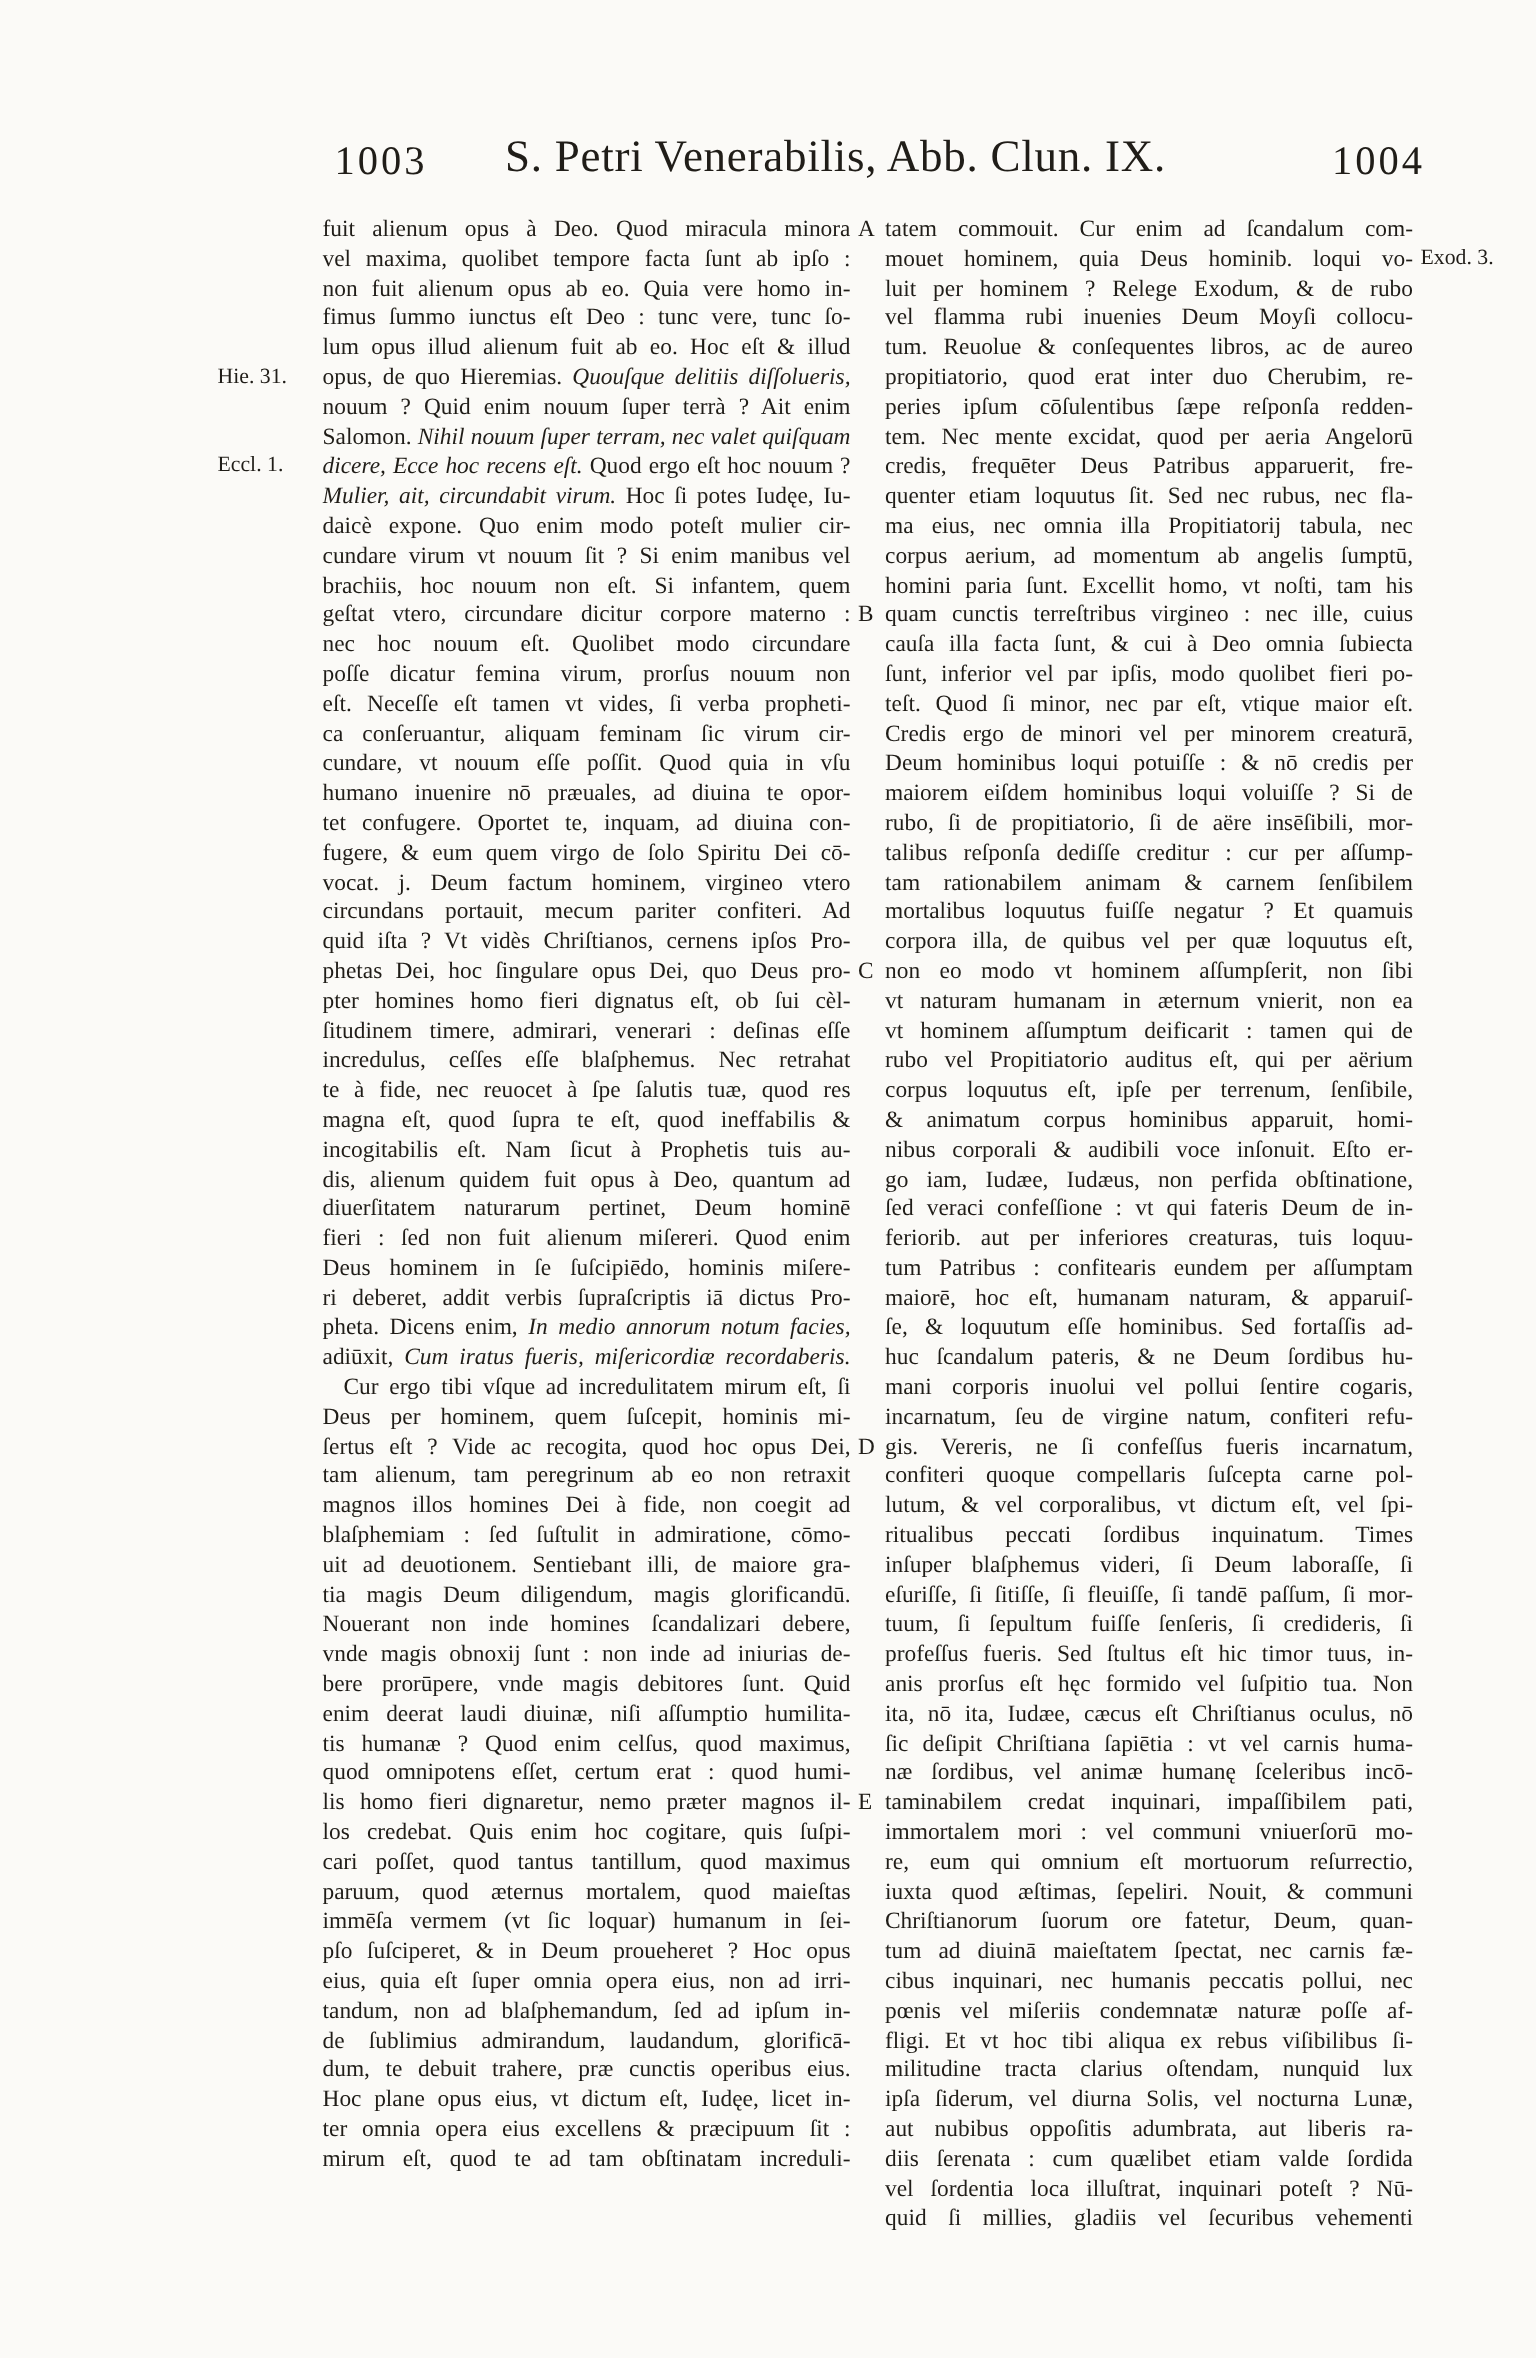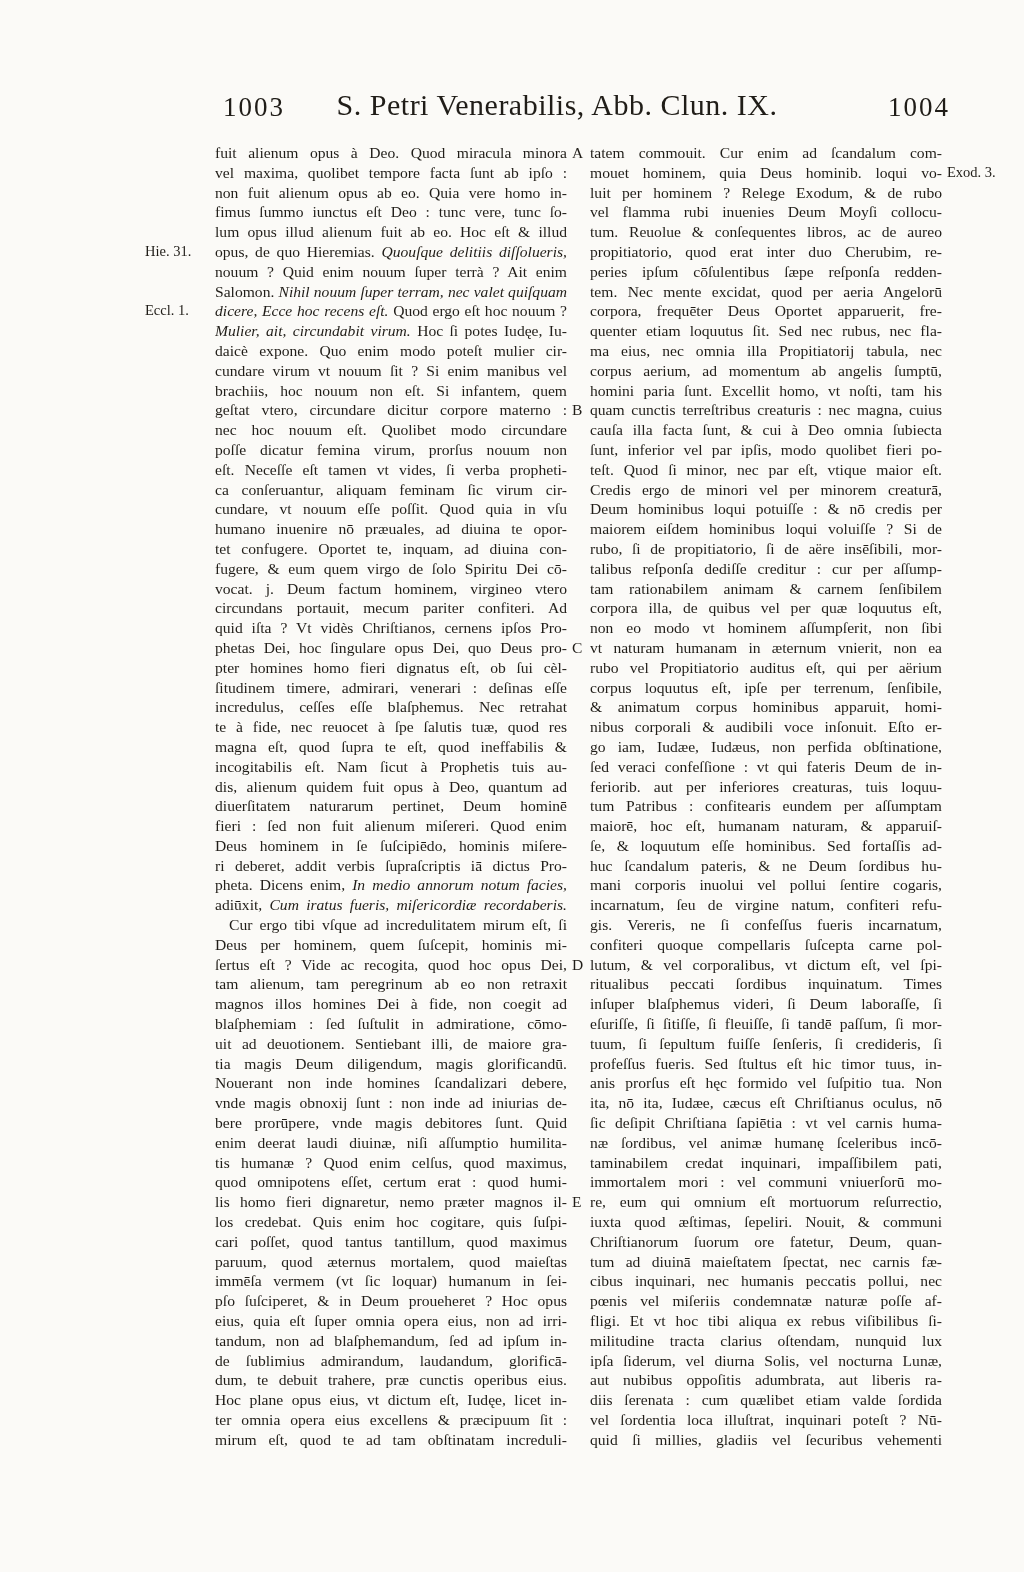--- a/index.html
+++ b/index.html
@@ -116,38 +116,40 @@
     </div>
   <div class="col right" id="col-right">
       <div class="tl"><span>tatem commouit. Cur enim ad ſcandalum com-</span></div>
       <div class="tl"><span>mouet hominem, quia Deus hominib. loqui vo-</span></div>
       <div class="tl"><span>luit per hominem ? Relege Exodum, &amp; de rubo</span></div>
       <div class="tl"><span>vel flamma rubi inuenies Deum Moyſi collocu-</span></div>
       <div class="tl"><span>tum. Reuolue &amp; conſequentes libros, ac de aureo</span></div>
       <div class="tl"><span>propitiatorio, quod erat inter duo Cherubim, re-</span></div>
       <div class="tl"><span>peries ipſum cōſulentibus ſæpe reſponſa redden-</span></div>
       <div class="tl"><span>tem. Nec mente excidat, quod per aeria Angelorū</span></div>
-      <div class="tl"><span>corpora, frequēter Deus Oportet apparuerit, fre-</span></div>
+      <div class="tl"><span>credis, frequēter Deus Patribus apparuerit, fre-</span></div>
       <div class="tl"><span>quenter etiam loquutus ſit. Sed nec rubus, nec fla-</span></div>
       <div class="tl"><span>ma eius, nec omnia illa Propitiatorij tabula, nec</span></div>
       <div class="tl"><span>corpus aerium, ad momentum ab angelis ſumptū,</span></div>
       <div class="tl"><span>homini paria ſunt. Excellit homo, vt noſti, tam his</span></div>
-      <div class="tl"><span>quam cunctis terreſtribus creaturis : nec magna, cuius</span></div>
+      <div class="tl"><span>quam cunctis terreſtribus virgineo : nec ille, cuius</span></div>
       <div class="tl"><span>cauſa illa facta ſunt, &amp; cui à Deo omnia ſubiecta</span></div>
       <div class="tl"><span>ſunt, inferior vel par ipſis, modo quolibet fieri po-</span></div>
       <div class="tl"><span>teſt. Quod ſi minor, nec par eſt, vtique maior eſt.</span></div>
       <div class="tl"><span>Credis ergo de minori vel per minorem creaturā,</span></div>
       <div class="tl"><span>Deum hominibus loqui potuiſſe : &amp; nō credis per</span></div>
       <div class="tl"><span>maiorem eiſdem hominibus loqui voluiſſe ? Si de</span></div>
       <div class="tl"><span>rubo, ſi de propitiatorio, ſi de aëre insēſibili, mor-</span></div>
       <div class="tl"><span>talibus reſponſa dediſſe creditur : cur per aſſump-</span></div>
       <div class="tl"><span>tam rationabilem animam &amp; carnem ſenſibilem</span></div>
+      <div class="tl"><span>mortalibus loquutus fuiſſe negatur ? Et quamuis</span></div>
       <div class="tl"><span>corpora illa, de quibus vel per quæ loquutus eſt,</span></div>
       <div class="tl"><span>non eo modo vt hominem aſſumpſerit, non ſibi</span></div>
       <div class="tl"><span>vt naturam humanam in æternum vnierit, non ea</span></div>
+      <div class="tl"><span>vt hominem aſſumptum deificarit : tamen qui de</span></div>
       <div class="tl"><span>rubo vel Propitiatorio auditus eſt, qui per aërium</span></div>
       <div class="tl"><span>corpus loquutus eſt, ipſe per terrenum, ſenſibile,</span></div>
       <div class="tl"><span>&amp; animatum corpus hominibus apparuit, homi-</span></div>
       <div class="tl"><span>nibus corporali &amp; audibili voce inſonuit. Eſto er-</span></div>
       <div class="tl"><span>go iam, Iudæe, Iudæus, non perfida obſtinatione,</span></div>
       <div class="tl"><span>ſed veraci confeſſione : vt qui fateris Deum de in-</span></div>
       <div class="tl"><span>feriorib. aut per inferiores creaturas, tuis loquu-</span></div>
       <div class="tl"><span>tum Patribus : confitearis eundem per aſſumptam</span></div>
       <div class="tl"><span>maiorē, hoc eſt, humanam naturam, &amp; apparuiſ-</span></div>
       <div class="tl"><span>ſe, &amp; loquutum eſſe hominibus. Sed fortaſſis ad-</span></div>

